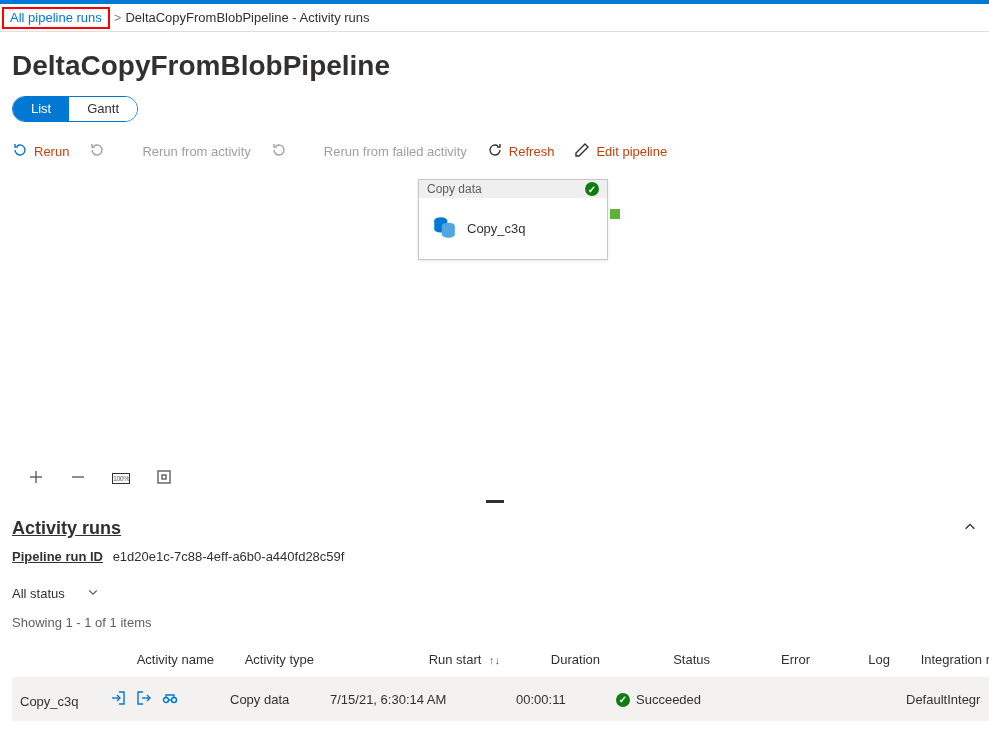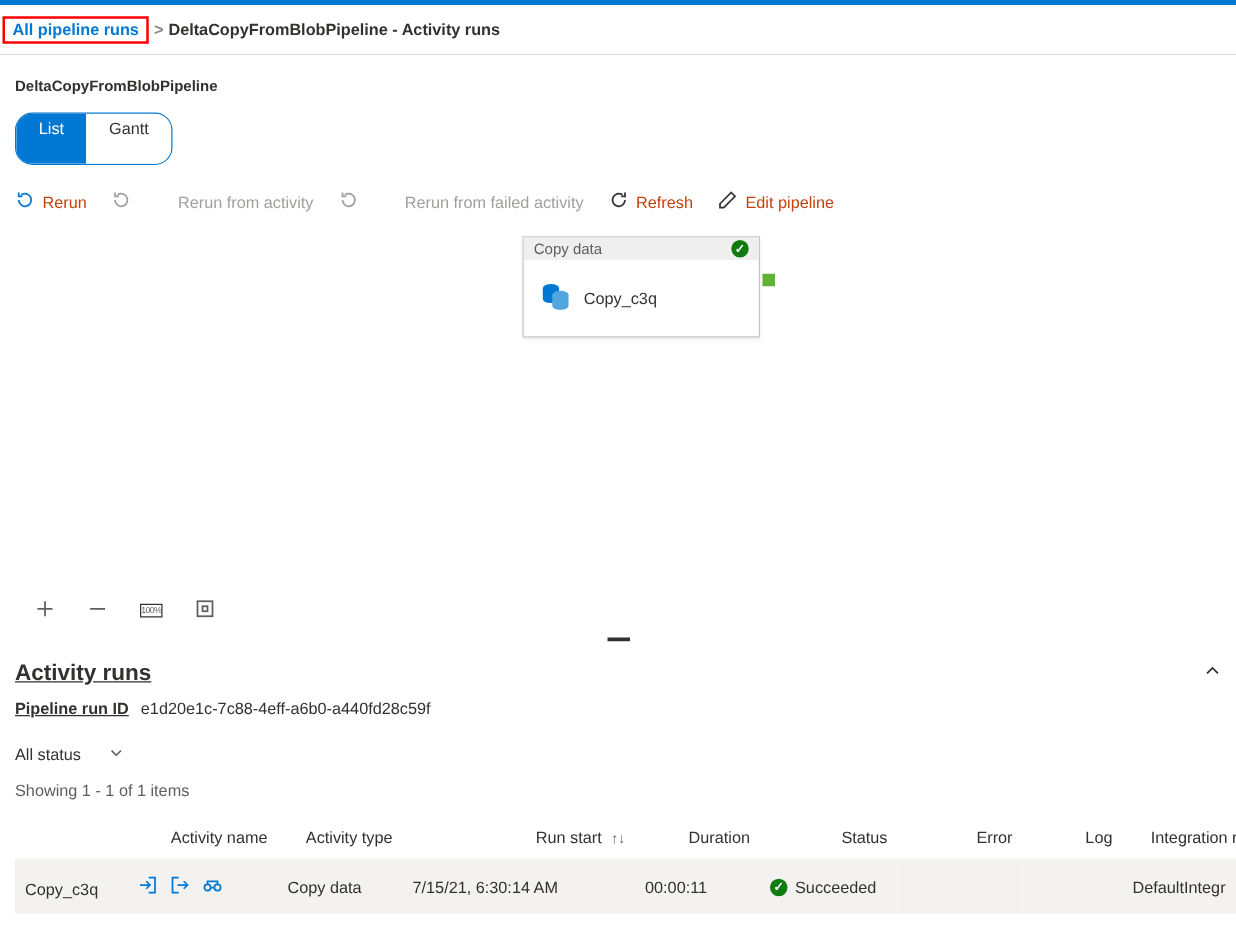--- a/index.html
+++ b/index.html
@@ -1,24 +1,24 @@
 <!DOCTYPE html>
 <html><head>
 <meta charset="utf-8">
 <style>
   * { box-sizing: border-box; margin: 0; padding: 0; }
   html, body { width: 989px; height: 742px; font-family: "Segoe UI", Arial, sans-serif; font-size: 13px; color: #323130; background: #fff; }
   .topbar { height: 4px; background: #0078d4; }
-  .breadcrumb { display: flex; align-items: center; height: 40px; padding: 0 2px; border-bottom: 1px solid #e1dfdd; font-weight: bold; }
+  .breadcrumb { display: flex; align-items: center; height: 28px; padding: 0 2px; border-bottom: 1px solid #e1dfdd; }
   .bc-link { color: #0078d4; padding: 0 6px; border: 2px solid #ff0000; font-size: 13px; height: 22px; line-height: 18px; }
   .bc-sep { color: #8a8886; margin: 0 4px; }
   .bc-current { color: #323130; }
   .main { padding: 18px 12px 0 12px; }
-  .title { font-size: 12px; font-weight: 600; margin-bottom: 14px; }
-  .toggle-group { display: inline-flex; border: 1px solid #0078d4; border-radius: 14px; height: 42px; overflow: hidden; margin-bottom: 14px; }
+  .title { font-size: 28px; font-weight: 600; margin-bottom: 14px; }
+  .toggle-group { display: inline-flex; border: 1px solid #0078d4; border-radius: 14px; height: 26px; overflow: hidden; margin-bottom: 14px; }
   .toggle-btn { padding: 0 18px; font-size: 13px; line-height: 24px; background: #fff; color: #323130; cursor: pointer; }
   .toggle-btn.active { background: #0078d4; color: #fff; }
   .action-bar { display: flex; align-items: center; gap: 20px; margin: 6px 0 0 0; }
   .action { display: flex; align-items: center; gap: 6px; color: #c2410c; cursor: pointer; }
   .action.disabled { color: #a19f9d; cursor: default; gap: 37px; }
   .action svg { width: 16px; height: 16px; }
   .canvas { position: relative; height: 290px; margin-top: 18px; }
   .node { position: absolute; left: 406px; top: 0; width: 190px; border: 1px solid #c8c6c4; background: #fff; box-shadow: 0 1px 3px rgba(0,0,0,0.1); }
   .node-header { display: flex; align-items: center; justify-content: space-between; background: #efefef; padding: 2px 8px; font-size: 12px; color: #605e5c; }
   .node-body { display: flex; align-items: center; gap: 10px; padding: 16px 12px; }

